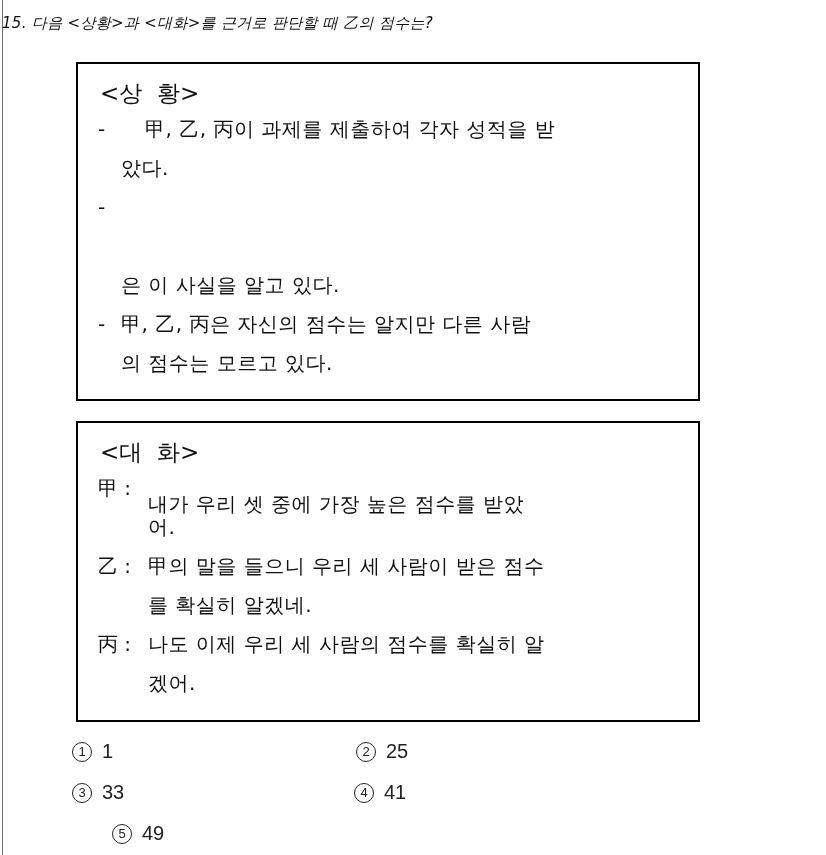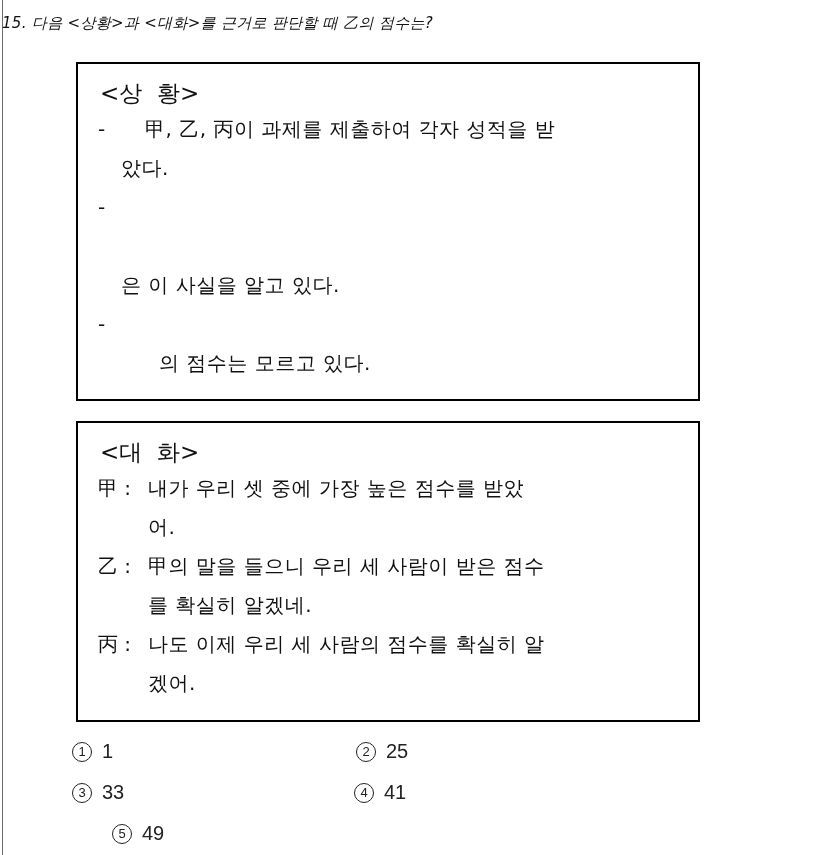--- a/index.html
+++ b/index.html
@@ -102,28 +102,29 @@
   <div class="box-title" style="top:14px;">&lt;상  황&gt;</div>
 
   <div class="dash" style="left:20px; top:53px;">-</div>
   <div class="line" style="left:43px; top:52px;margin-left:24px;">甲, 乙, 丙이 과제를 제출하여 각자 성적을 받</div>
   <div class="line" style="left:43px; top:91px;">았다.</div>
 
   <div class="dash" style="left:20px; top:131px;">-</div>
   <div class="line" style="left:43px; top:208px;text-align:right;">은 이 사실을 알고 있다.</div>
 
   <div class="dash" style="left:20px; top:248px;">-</div>
-  <div class="line" style="left:43px; top:286px;margin-left:38px;">의 점수는 모르고 있다.</div>
+  <div class="line" style="left:43px; top:247px;">甲, 乙, 丙은 자신의 점수는 알지만 다른 사람</div>
+  <div class="line" style="left:43px; top:286px;">의 점수는 모르고 있다.</div>
 </div>
 
 <div class="box box-dialogue">
   <div class="box-title" style="top:14px;">&lt;대  화&gt;</div>
 
   <div class="speaker" style="left:20px; top:52px;">甲 :</div>
-  <div class="line" style="left:70px; top:52px;">내가 우리 셋 중에 가장 높은 점수를 받았</div>
+  <div class="line" style="left:70px; top:68px;">내가 우리 셋 중에 가장 높은 점수를 받았</div>
   <div class="line" style="left:70px; top:91px;">어.</div>
 
   <div class="speaker" style="left:20px; top:130px;">乙 :</div>
   <div class="line" style="left:70px; top:169px;">를 확실히 알겠네.</div>
   <div class="line" style="left:70px; top:130px;">甲의 말을 들으니 우리 세 사람이 받은 점수</div>
 
   <div class="speaker" style="left:20px; top:208px;">丙 :</div>
   <div class="line" style="left:70px; top:208px;">나도 이제 우리 세 사람의 점수를 확실히 알</div>
   <div class="line" style="left:70px; top:247px;">겠어.</div>
 </div>

